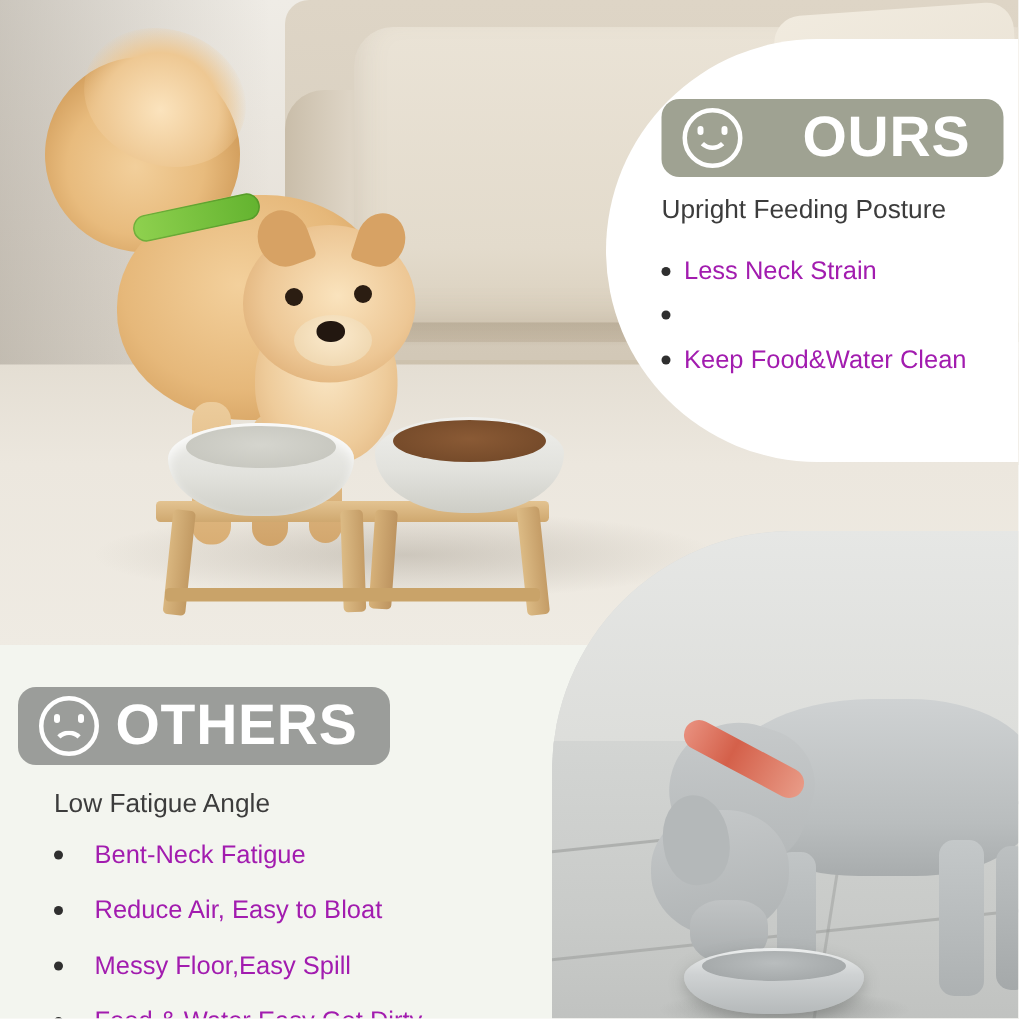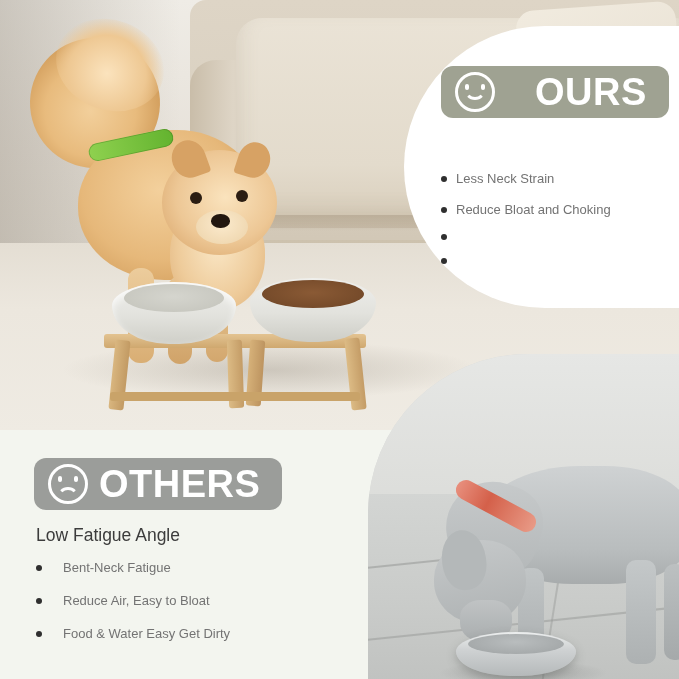--- a/index.html
+++ b/index.html
@@ -176,21 +176,21 @@
     gap: 11px;
     padding: 6px 22px 6px 14px;
     border-radius: 12px;
   }
   .badge-ours {
     left: 441px; top: 66px;
     background: #9fa292;
     gap: 40px;
   }
   .badge-others {
-    left: 34px; top: 458px;
+    left: 12px; top: 458px;
     background: #9b9d9a;
   }
   .badge-title {
     font-size: 38px;
     font-weight: bold;
     color: #ffffff;
     letter-spacing: 0.5px;
     line-height: 1;
     white-space: nowrap;
   }
@@ -230,22 +230,22 @@
   .subhead-ours { left: 441px; top: 129px; }
   .subhead-others { left: 36px; top: 525px; }
 
   .bullets {
     position: absolute;
     margin: 0;
     padding: 0;
     list-style: none;
   }
   .bullets li {
-    font-size: 13px;
-    color: #737373;
+    font-size: 17px;
+    color: #a21caf;
     line-height: 1;
     display: flex;
     align-items: center;
     gap: 9px;
   }
   .bullets li .dot {
     width: 6px; height: 6px;
     background: #2f2f2f;
     border-radius: 50%;
     flex: none;
@@ -374,35 +374,33 @@
 
   <div class="badge badge-ours">
     <span class="face">
       <span class="eye l"></span>
       <span class="eye r"></span>
       <span class="mouth-smile"></span>
     </span>
     <span class="badge-title">OURS</span>
   </div>
 
+  <div class="subhead subhead-ours">Upright Feeding Posture</div>
 
   <ul class="bullets bullets-ours">
     <li>
         <span class="dot"></span>
         <span>Less Neck Strain</span>
       </li>
     <li>
         <span class="dot"></span>
-        <span>Reduce Bloat and Choking</span>
-      </li>
-    <li>
-        <span class="dot"></span>
-      </li>
-    <li>
-        <span class="dot"></span>
+      </li>
+    <li>
+        <span class="dot"></span>
+        <span>Keep Food&amp;Water Clean</span>
       </li>
   </ul>
 
   <div class="badge badge-others">
     <span class="face">
       <span class="eye l"></span>
       <span class="eye r"></span>
       <span class="mouth-frown"></span>
     </span>
     <span class="badge-title">OTHERS</span>
@@ -411,20 +409,24 @@
   <div class="subhead subhead-others">Low Fatigue Angle</div>
 
   <ul class="bullets bullets-others">
     <li>
         <span class="dot"></span>
         <span>Bent-Neck Fatigue</span>
       </li>
     <li>
         <span class="dot"></span>
         <span>Reduce Air, Easy to Bloat</span>
+      </li>
+    <li>
+        <span class="dot"></span>
+        <span>Messy Floor,Easy Spill</span>
       </li>
     <li>
         <span class="dot"></span>
         <span>Food &amp; Water Easy Get Dirty</span>
       </li>
   </ul>
 
   <div class="bottom-photo">
     <div class="bp-wall"></div>
     <div class="bp-floor"></div>

